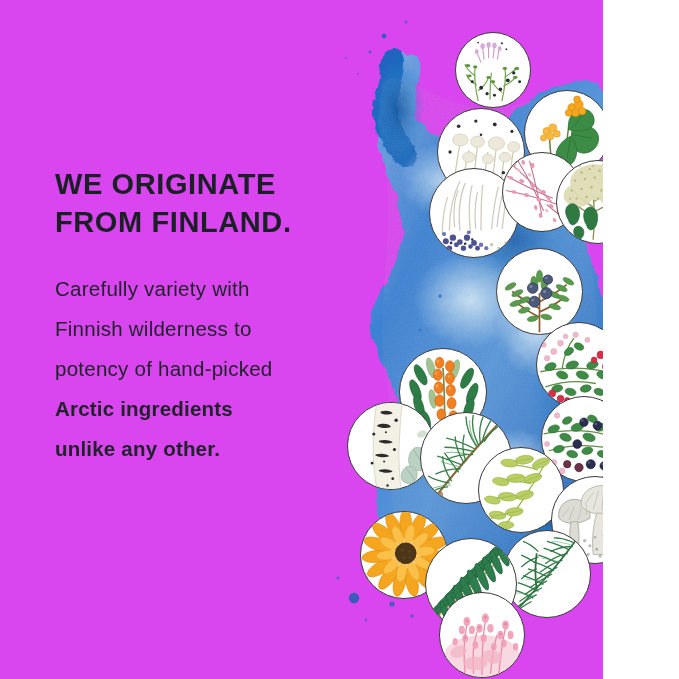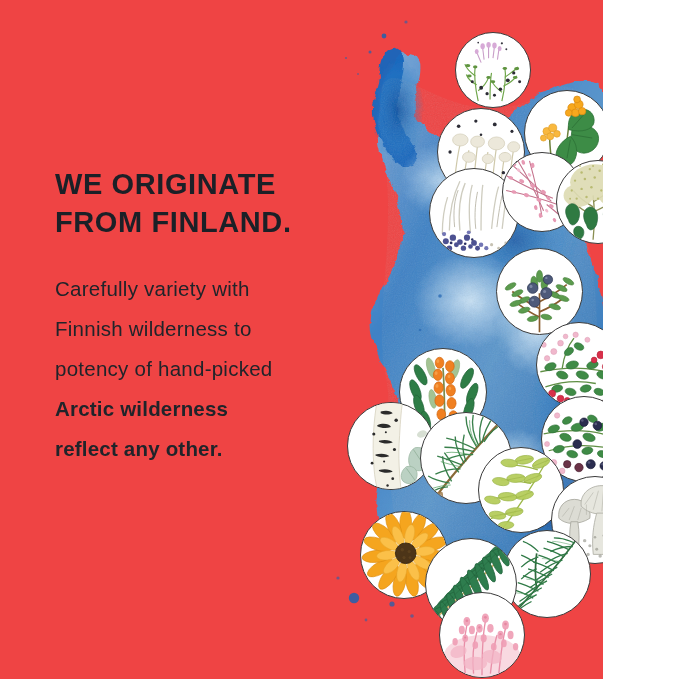--- a/index.html
+++ b/index.html
@@ -4,21 +4,21 @@
 <title>We Originate From Finland</title>
 <style>
   html,body{margin:0;padding:0;}
   body{
     width:679px;height:679px;
     background:#ffffff;
     font-family:"Liberation Sans", sans-serif;
     overflow:hidden;
     position:relative;
   }
-  .stage{position:absolute;inset:0;width:603px;height:679px;overflow:hidden;background:#ef4444;}
+  .stage{position:absolute;inset:0;width:603px;height:679px;overflow:hidden;background:#d946ef;}
 
   
   .copy{
     position:absolute;left:55px;top:166px;width:300px;
   }
   .headline{
     font-size:29px;
     font-weight:bold;
     letter-spacing:0.6px;
     line-height:1.30;
@@ -55,22 +55,22 @@
 
 <div class="stage">
 
   <div class="copy">
     <h1 class="headline">WE ORIGINATE
 FROM FINLAND.</h1>
     <div class="body-copy">
       <div class="body-line">Carefully variety with</div>
       <div class="body-line">Finnish wilderness to</div>
       <div class="body-line">potency of hand-picked</div>
-      <div class="body-line bold">Arctic wilderness</div>
-      <div class="body-line bold">reflect any other.</div>
+      <div class="body-line bold">Arctic ingredients</div>
+      <div class="body-line bold">unlike any other.</div>
     </div>
   </div>
 
   <div class="art">
     <svg width="359" height="679" viewBox="0 0 359 679">
       <defs>
         <filter id="wc" x="-30%" y="-30%" width="160%" height="160%">
           <feTurbulence type="fractalNoise" baseFrequency="0.07" numOctaves="4" seed="7" result="n"></feTurbulence>
           <feDisplacementMap in="SourceGraphic" in2="n" scale="9" xChannelSelector="R" yChannelSelector="G"></feDisplacementMap>
         </filter>

